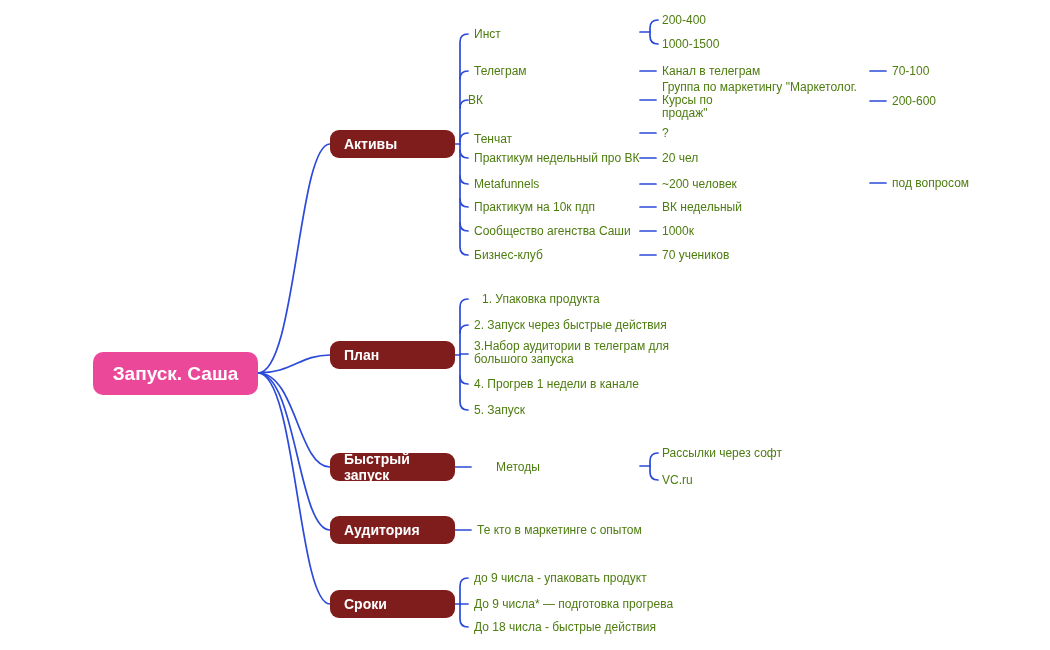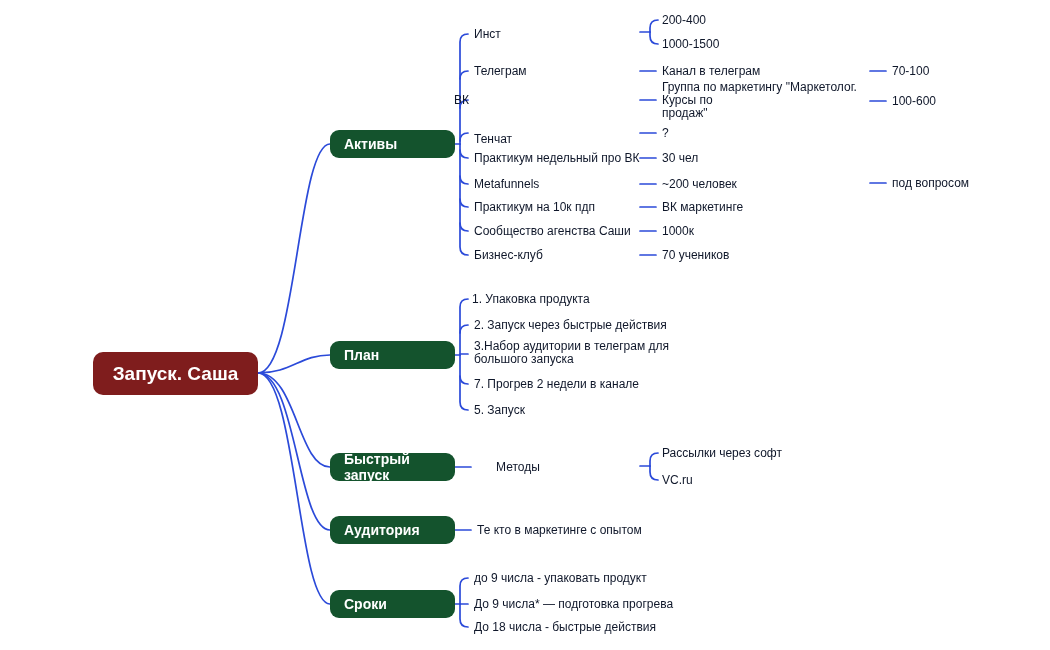--- a/index.html
+++ b/index.html
@@ -13,47 +13,47 @@
   }
   #connectors {
     position: absolute; left: 0; top: 0;
     width: 1050px; height: 650px;
     pointer-events: none;
   }
   .root-node {
     position: absolute;
     left: 93px; top: 352px;
     width: 165px; height: 43px;
-    background: #7f1d1d;
+    background: #ec4899;
     border-radius: 10px;
     display: flex; align-items: center; justify-content: center;
     color: #ffffff;
     font-size: 19px; font-weight: bold;
     box-sizing: border-box;
     cursor: pointer;
   }
   .branch-node {
     position: absolute;
     left: 330px;
     width: 125px; height: 28px;
-    background: #14532d;
+    background: #7f1d1d;
     border-radius: 9px;
     display: flex; align-items: center;
     padding-left: 14px;
     box-sizing: border-box;
     color: #ffffff;
     font-size: 14px; font-weight: bold;
     cursor: pointer;
   }
   .topic {
     position: absolute;
     transform: translateY(-50%);
     font-size: 12px;
     line-height: 13px;
-    color: #0f172a;
+    color: #4d7c0f;
     white-space: nowrap;
     cursor: pointer;
   }
   .topic.wrap {
     white-space: pre-line;
     max-width: 215px;
   }
 </style>
 </head>
 <body>
@@ -134,49 +134,49 @@
   </div>
   <div class="branch-node" style="top:516px">
     <span>Аудитория</span>
   </div>
   <div class="branch-node" style="top:590px">
     <span>Сроки</span>
   </div>
 
   <div class="topic" style="left:474px; top:34px">Инст</div>
   <div class="topic" style="left:474px; top:71px">Телеграм</div>
-  <div class="topic" style="left:454px; top:100px">ВК</div>
+  <div class="topic" style="left:468px; top:100px">ВК</div>
   <div class="topic" style="left:474px; top:139px">Тенчат</div>
   <div class="topic" style="left:474px; top:158px">Практикум недельный про ВК</div>
   <div class="topic" style="left:474px; top:184px">Metafunnels</div>
   <div class="topic" style="left:474px; top:207px">Практикум на 10к пдп</div>
   <div class="topic" style="left:474px; top:231px">Сообщество агенства Саши</div>
   <div class="topic" style="left:474px; top:255px">Бизнес-клуб</div>
 
   <div class="topic" style="left:662px; top:20px">200-400</div>
   <div class="topic" style="left:662px; top:44px">1000-1500</div>
   <div class="topic" style="left:662px; top:71px">Канал в телеграм</div>
   <div class="topic wrap" style="left:662px; top:100px">Группа по маркетингу "Маркетолог. Курсы по
 продаж"</div>
   <div class="topic" style="left:662px; top:133px">?</div>
-  <div class="topic" style="left:662px; top:158px">30 чел</div>
+  <div class="topic" style="left:662px; top:158px">20 чел</div>
   <div class="topic" style="left:662px; top:184px">~200 человек</div>
-  <div class="topic" style="left:662px; top:207px">ВК маркетинге</div>
+  <div class="topic" style="left:662px; top:207px">ВК недельный</div>
   <div class="topic" style="left:662px; top:231px">1000к</div>
   <div class="topic" style="left:662px; top:255px">70 учеников</div>
 
   <div class="topic" style="left:892px; top:71px">70-100</div>
-  <div class="topic" style="left:892px; top:101px">100-600</div>
+  <div class="topic" style="left:892px; top:101px">200-600</div>
   <div class="topic" style="left:892px; top:183px">под вопросом</div>
 
-  <div class="topic" style="left:472px; top:299px">1. Упаковка продукта</div>
+  <div class="topic" style="left:482px; top:299px">1. Упаковка продукта</div>
   <div class="topic" style="left:474px; top:325px">2. Запуск через быстрые действия</div>
   <div class="topic wrap" style="left:474px; top:353px">3.Набор аудитории в телеграм для
 большого запуска</div>
-  <div class="topic" style="left:474px; top:384px">7. Прогрев 2 недели в канале</div>
+  <div class="topic" style="left:474px; top:384px">4. Прогрев 1 недели в канале</div>
   <div class="topic" style="left:474px; top:410px">5. Запуск</div>
 
   <div class="topic" style="left:496px; top:467px">Методы</div>
   <div class="topic" style="left:662px; top:453px">Рассылки через софт</div>
   <div class="topic" style="left:662px; top:480px">VC.ru</div>
 
   <div class="topic" style="left:477px; top:530px">Те кто в маркетинге с опытом</div>
 
   <div class="topic" style="left:474px; top:578px">до 9 числа - упаковать продукт</div>
   <div class="topic" style="left:474px; top:604px">До 9 числа* — подготовка прогрева</div>

